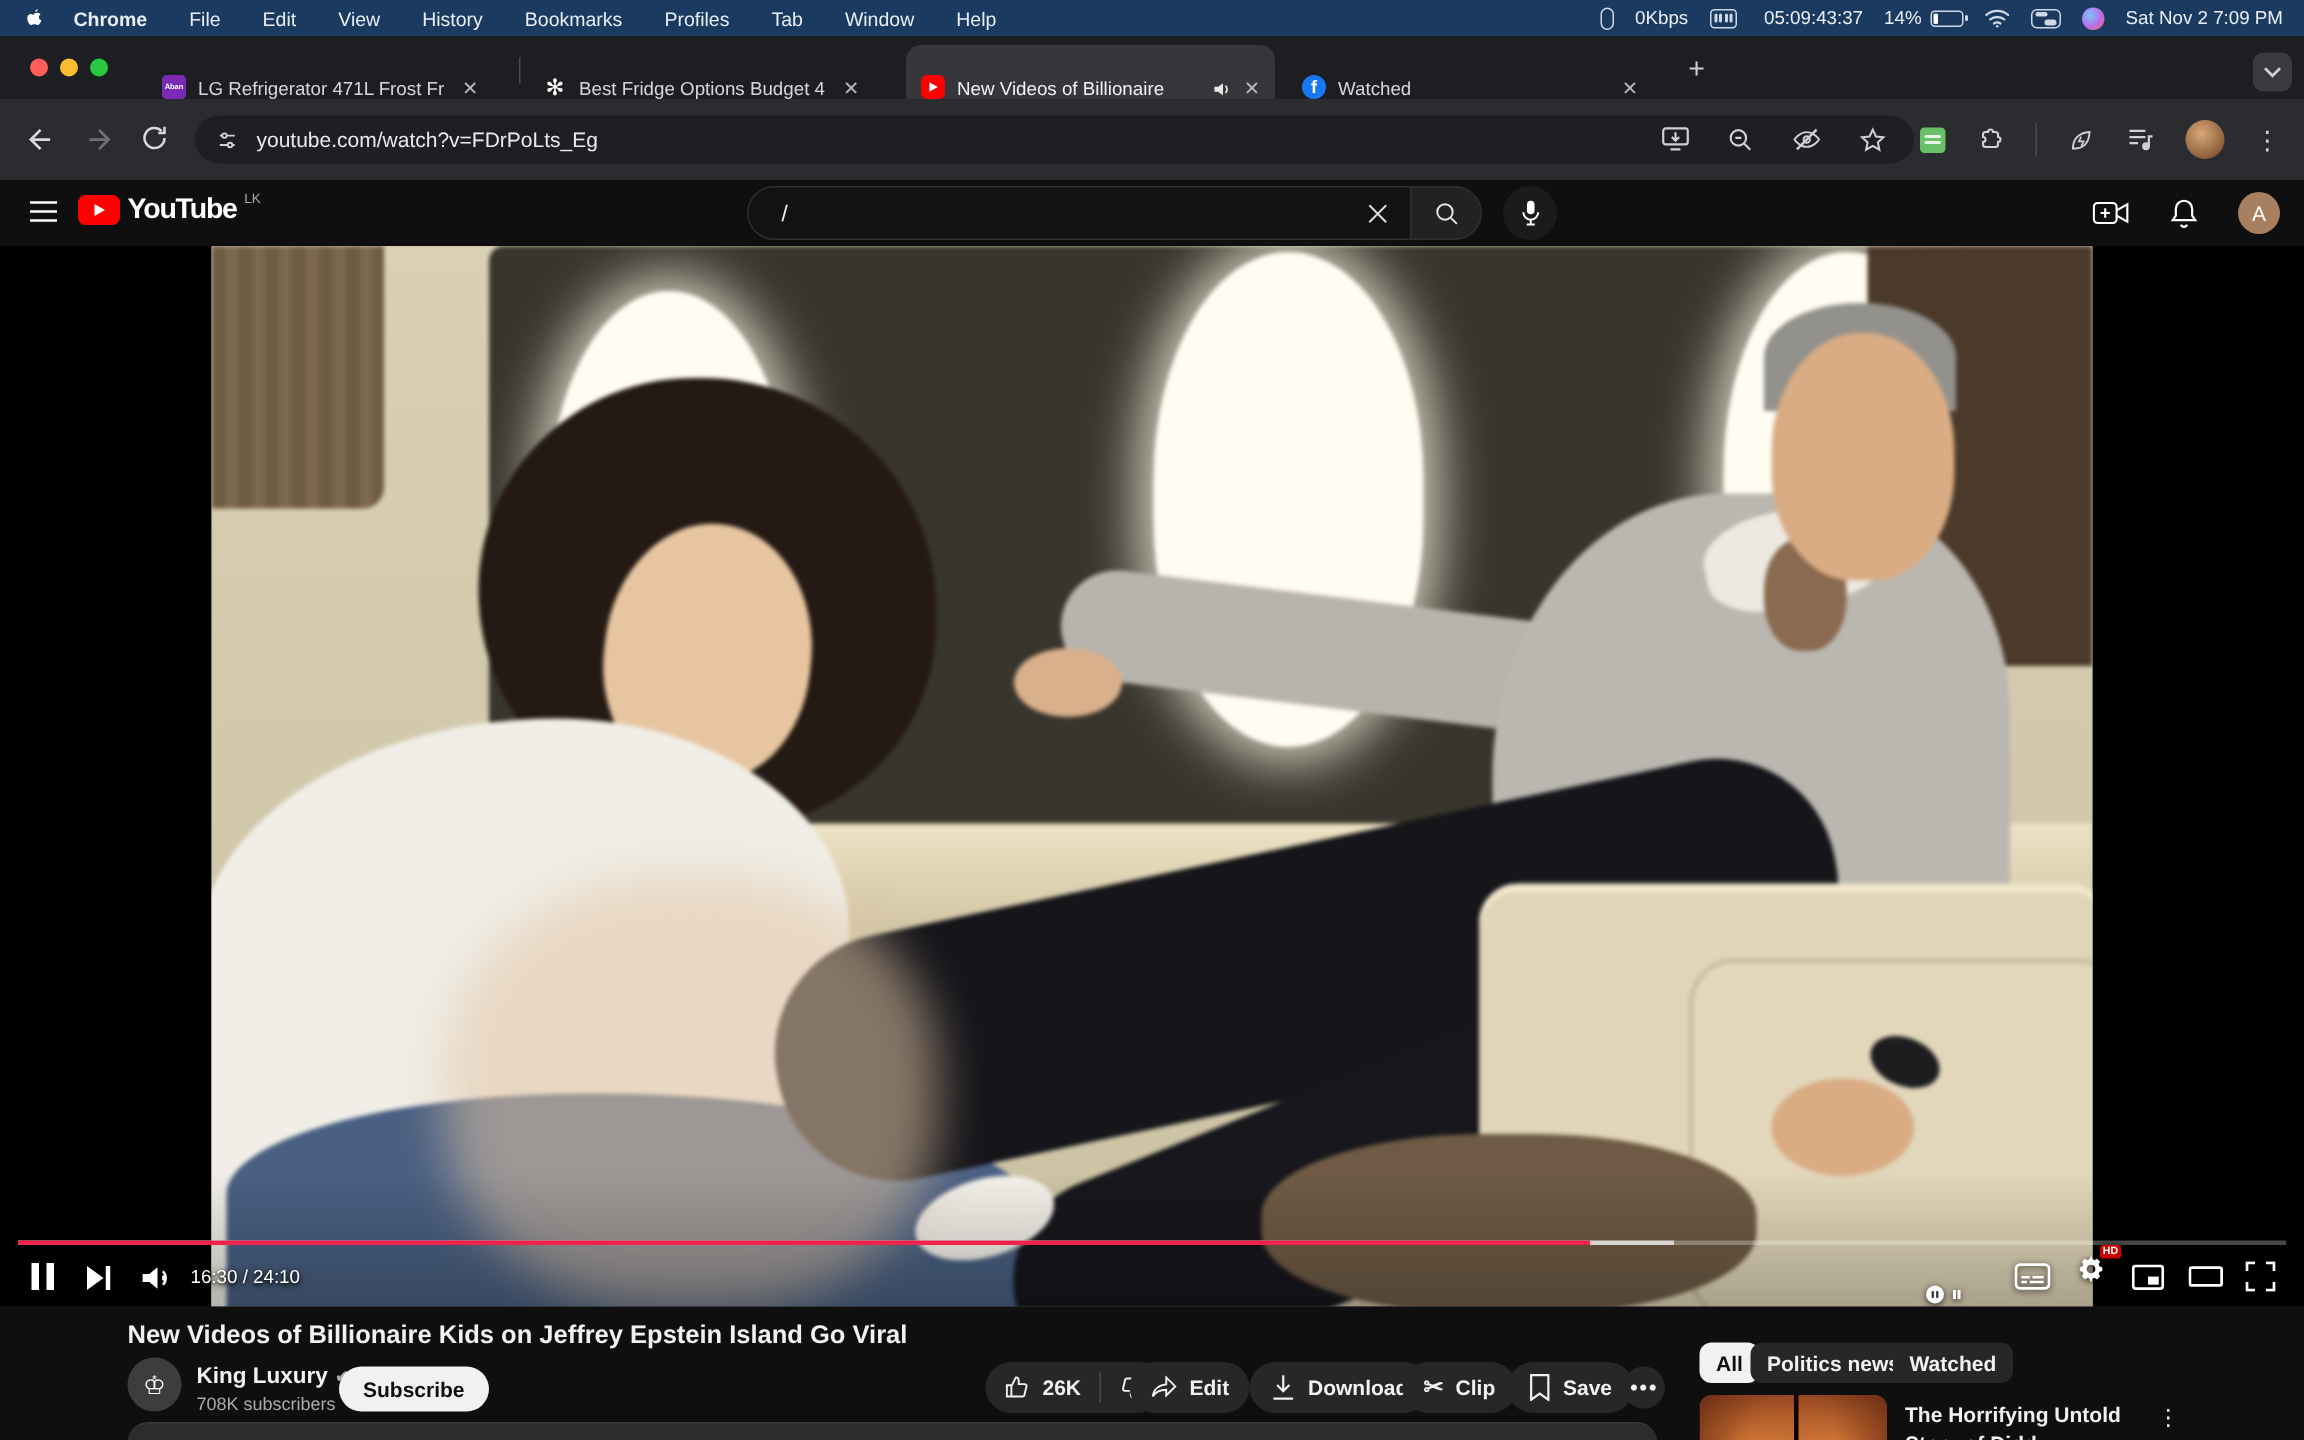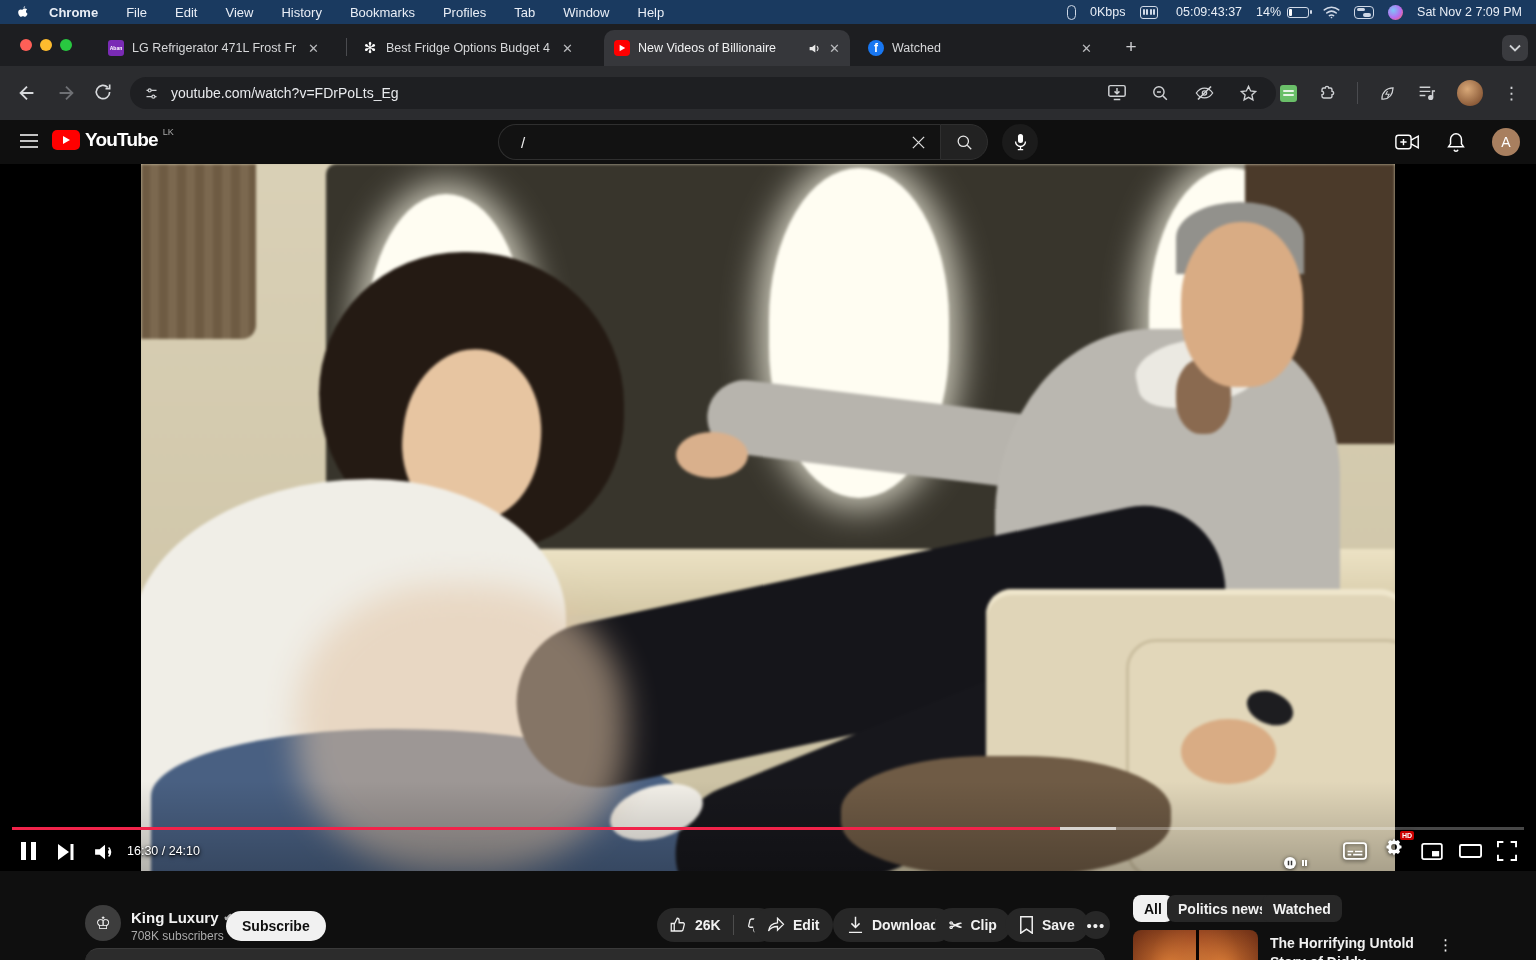--- a/index.html
+++ b/index.html
@@ -24,21 +24,21 @@
   .ccicon i{width:8px;height:3.5px;background:#cfd8e6;border-radius:2px}
   .ccicon i:last-child{align-self:flex-end}
   .siri{width:15px;height:15px;border-radius:50%;
     background:radial-gradient(circle at 35% 35%,#7ec4f8,#b96cf0 55%,#e66a8a 80%)}
   .mouseic{width:9px;height:15px;border:1.5px solid #cfd8e6;border-radius:5px}
 
   
   #tabstrip{position:absolute;top:24px;left:0;width:100%;height:42px;background:#1d1e21}
   .lights{position:absolute;left:20px;top:15px;display:flex;gap:8px}
   .light{width:12px;height:12px;border-radius:50%}
-  .tab{position:absolute;bottom:0;height:36px;display:flex;align-items:center;gap:8px;
+  .tab{position:absolute;bottom:0;height:36px;display:flex;align-items:flex-end;gap:8px;
     padding:0 10px;color:#d6d7d9;font-size:12.5px;white-space:nowrap;overflow:hidden}
   .tab .ttl{overflow:hidden;max-width:168px;flex:1}
   .tab.active{background:#36373b;border-radius:10px 10px 0 0;color:#f0f1f2}
   .tabdiv{position:absolute;bottom:10px;width:1px;height:18px;background:#4a4b4f}
   .favsq{width:16px;height:16px;border-radius:3px;flex:0 0 auto;display:flex;align-items:center;justify-content:center}
   .closex{font-size:13px;color:#b9babd;flex:0 0 auto}
   .newtab{position:absolute;bottom:6px;left:1118px;width:26px;height:26px;color:#cdced1;
     font-size:19px;display:flex;align-items:center;justify-content:center;border-radius:50%}
   .tabchev{position:absolute;right:8px;bottom:5px;width:26px;height:26px;background:#3a3b3f;
     border-radius:7px;display:flex;align-items:center;justify-content:center}
@@ -496,20 +496,21 @@
         </svg>
     </span>
     <span class="ctrl" style="left:1497px;bottom:10px">
       <svg width="20" height="20" viewBox="0 0 22 22" fill="none" stroke="#fff" stroke-width="2.2">
           <path d="M1 7V1h6M15 1h6v6M21 15v6h-6M7 21H1v-6"></path>
         </svg>
     </span>
   </div>
 
   <div id="below">
+    <div id="vidtitle">New Videos of Billionaire Kids on Jeffrey Epstein Island Go Viral</div>
 
     <div class="chavatar">
         <span>♔</span>
       </div>
     <div class="chname">
       <span>King Luxury</span>
       <span class="verif">✔</span>
     </div>
     <div class="chsubs">708K subscribers</div>
     <div class="subbtn">Subscribe</div>

